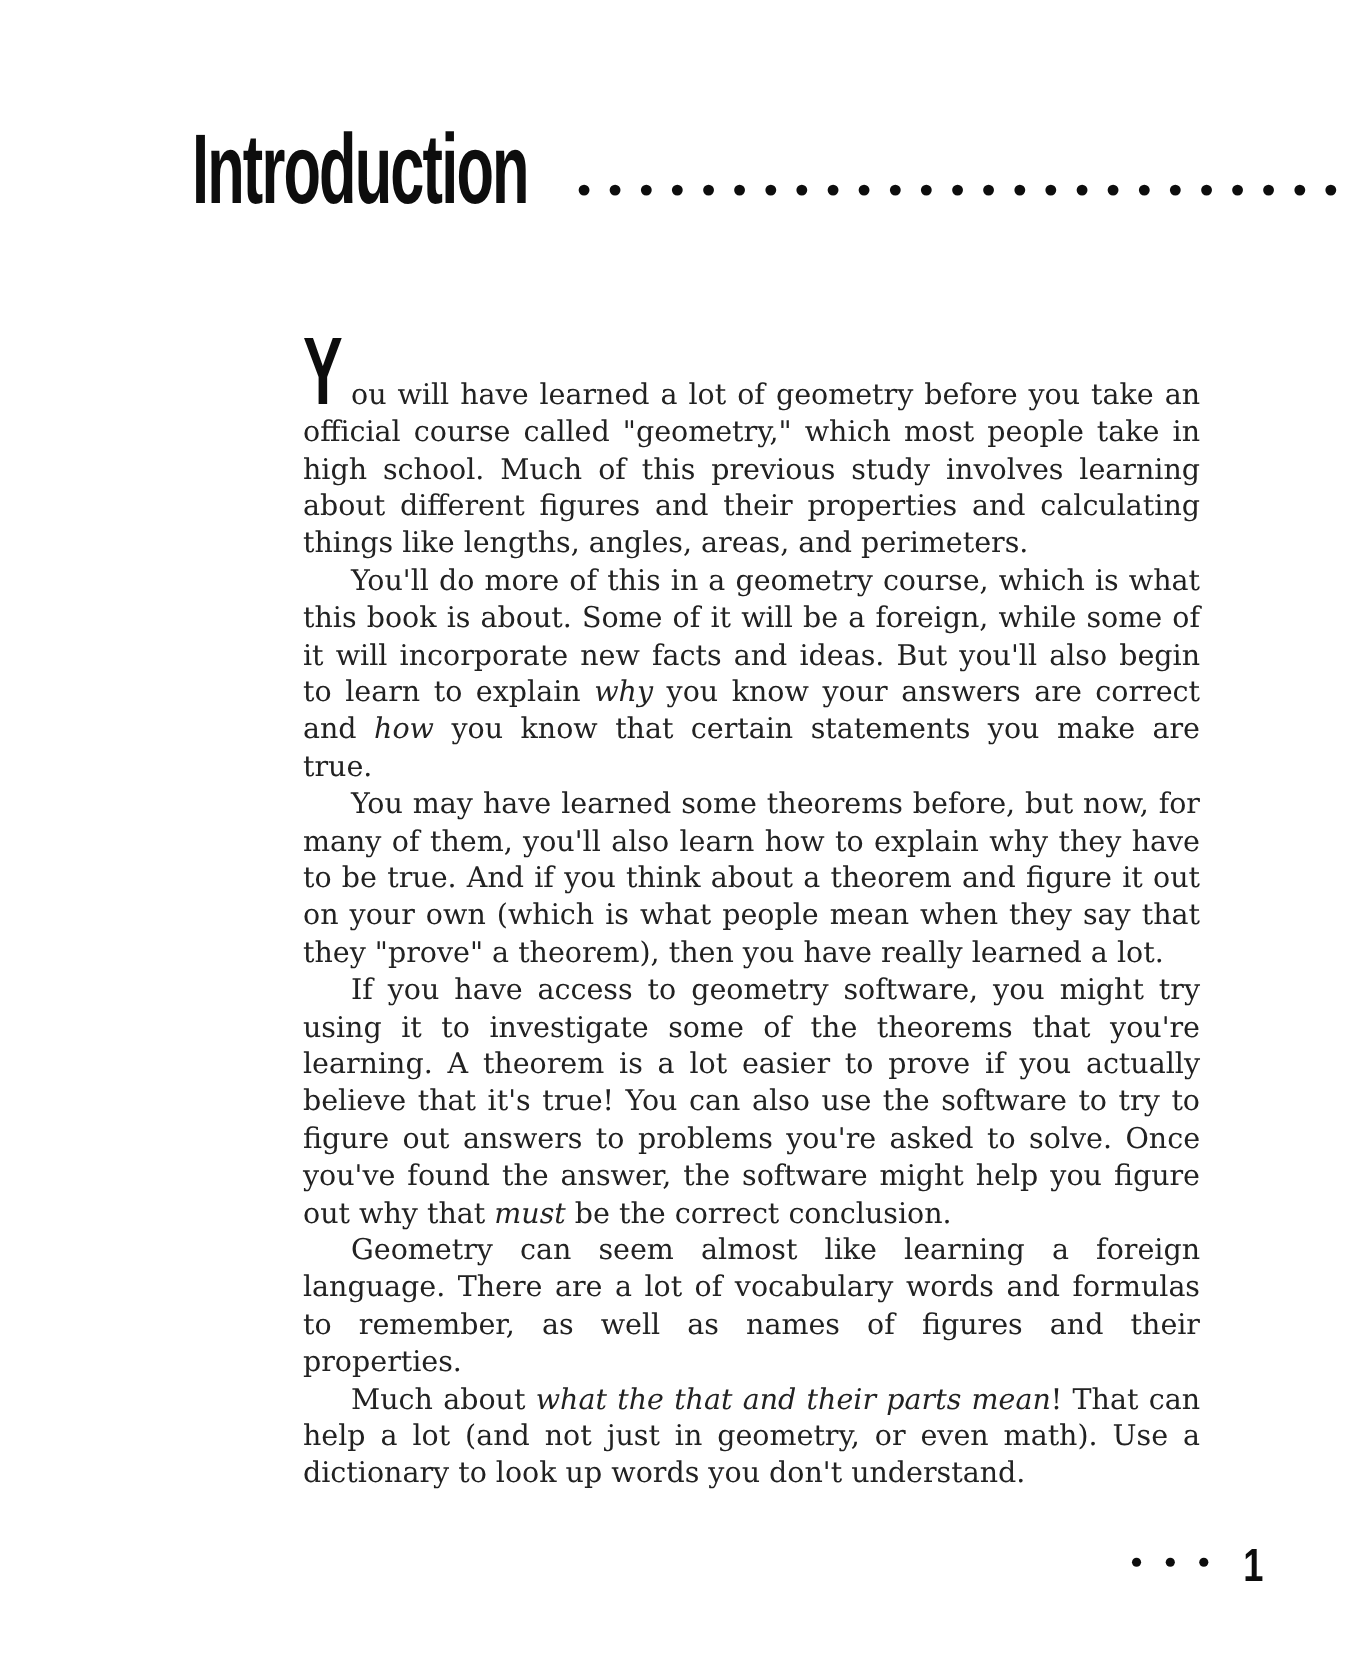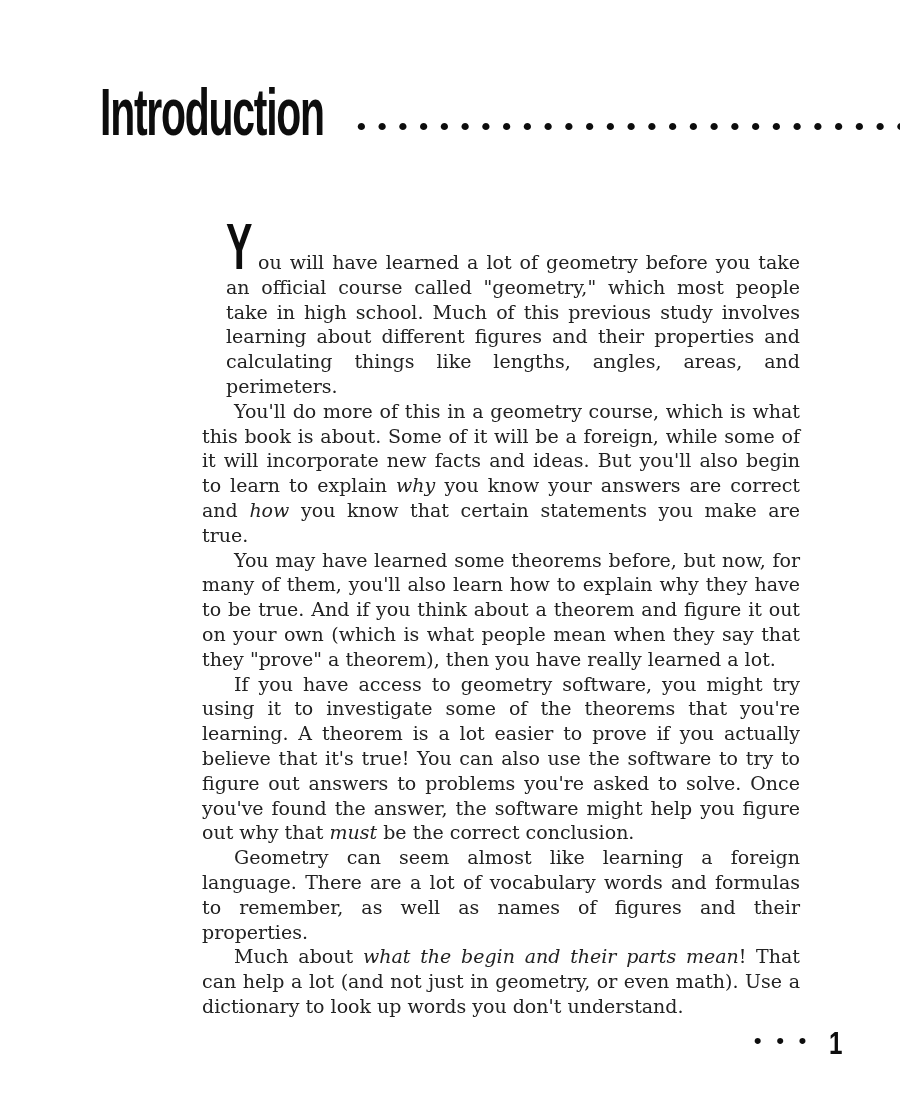--- a/index.html
+++ b/index.html
@@ -18,20 +18,21 @@
     position: absolute;
     left: 100px;
     top: 74px;
     white-space: nowrap;
     color: #0d0d0d;
   }
   .title-wrap {
     display: inline-block;
     width: 254px;
     vertical-align: baseline;
+    margin-left: 28px;
   }
   .title-text {
     display: inline-block;
     font-family: "Liberation Sans", sans-serif;
     font-weight: 900;
     font-size: 66px;
     letter-spacing: -2px;
     transform: scaleX(0.62);
     transform-origin: 0 100%;
     color: #0d0d0d;
@@ -55,21 +56,20 @@
     line-height: 24.8px;
     text-align: justify;
     color: #222222;
   }
   .body-text p {
     margin: 0;
     text-indent: 32px;
   }
   .body-text p.first {
     text-indent: 0;
-    margin-left: 24px;
   }
   .dropcap {
     display: inline-block;
     width: 30px;
     font-family: "Liberation Sans", sans-serif;
     font-weight: 900;
     font-size: 64px;
     line-height: 0;
     transform: scaleX(0.62);
     transform-origin: 0 100%;
@@ -113,21 +113,21 @@
   <div class="chapter-header">
     <span class="title-wrap"><span class="title-text">Introduction</span></span><span class="title-leader">••••••••••••••••••••••••••••••</span>
   </div>
 
   <div class="body-text">
       <p class="first"><span class="dropcap">Y</span><span>ou will have learned a lot of geometry before you take an official course called "geometry," which most people take in high school. Much of this previous study involves learning about different figures and their properties and calculating things like lengths, angles, areas, and perimeters.</span></p>
       <p><span>You'll do more of this in a geometry course, which is what this book is about. Some of it will be a foreign, while some of it will incorporate new facts and ideas. But you'll also begin to learn to explain </span><em>why</em><span> you know your answers are correct and </span><em>how</em><span> you know that certain statements you make are true.</span></p>
       <p><span>You may have learned some theorems before, but now, for many of them, you'll also learn how to explain why they have to be true. And if you think about a theorem and figure it out on your own (which is what people mean when they say that they "prove" a theorem), then you have really learned a lot.</span></p>
       <p><span>If you have access to geometry software, you might try using it to investigate some of the theorems that you're learning. A theorem is a lot easier to prove if you actually believe that it's true! You can also use the software to try to figure out answers to problems you're asked to solve. Once you've found the answer, the software might help you figure out why that </span><em>must</em><span> be the correct conclusion.</span></p>
       <p><span>Geometry can seem almost like learning a foreign language. There are a lot of vocabulary words and formulas to remember, as well as names of figures and their properties.</span></p>
-      <p><span>Much about </span><em>what the begin and their parts mean</em><span>! That can help a lot (and not just in geometry, or even math). Use a dictionary to look up words you don't understand.</span></p>
+      <p><span>Much about </span><em>what the that and their parts mean</em><span>! That can help a lot (and not just in geometry, or even math). Use a dictionary to look up words you don't understand.</span></p>
     </div>
 
   <div class="page-footer">
     <span class="footer-dots">•••</span>
     <span class="footer-page-num">1</span>
   </div>
 
 </div>
 
 </body></html>

